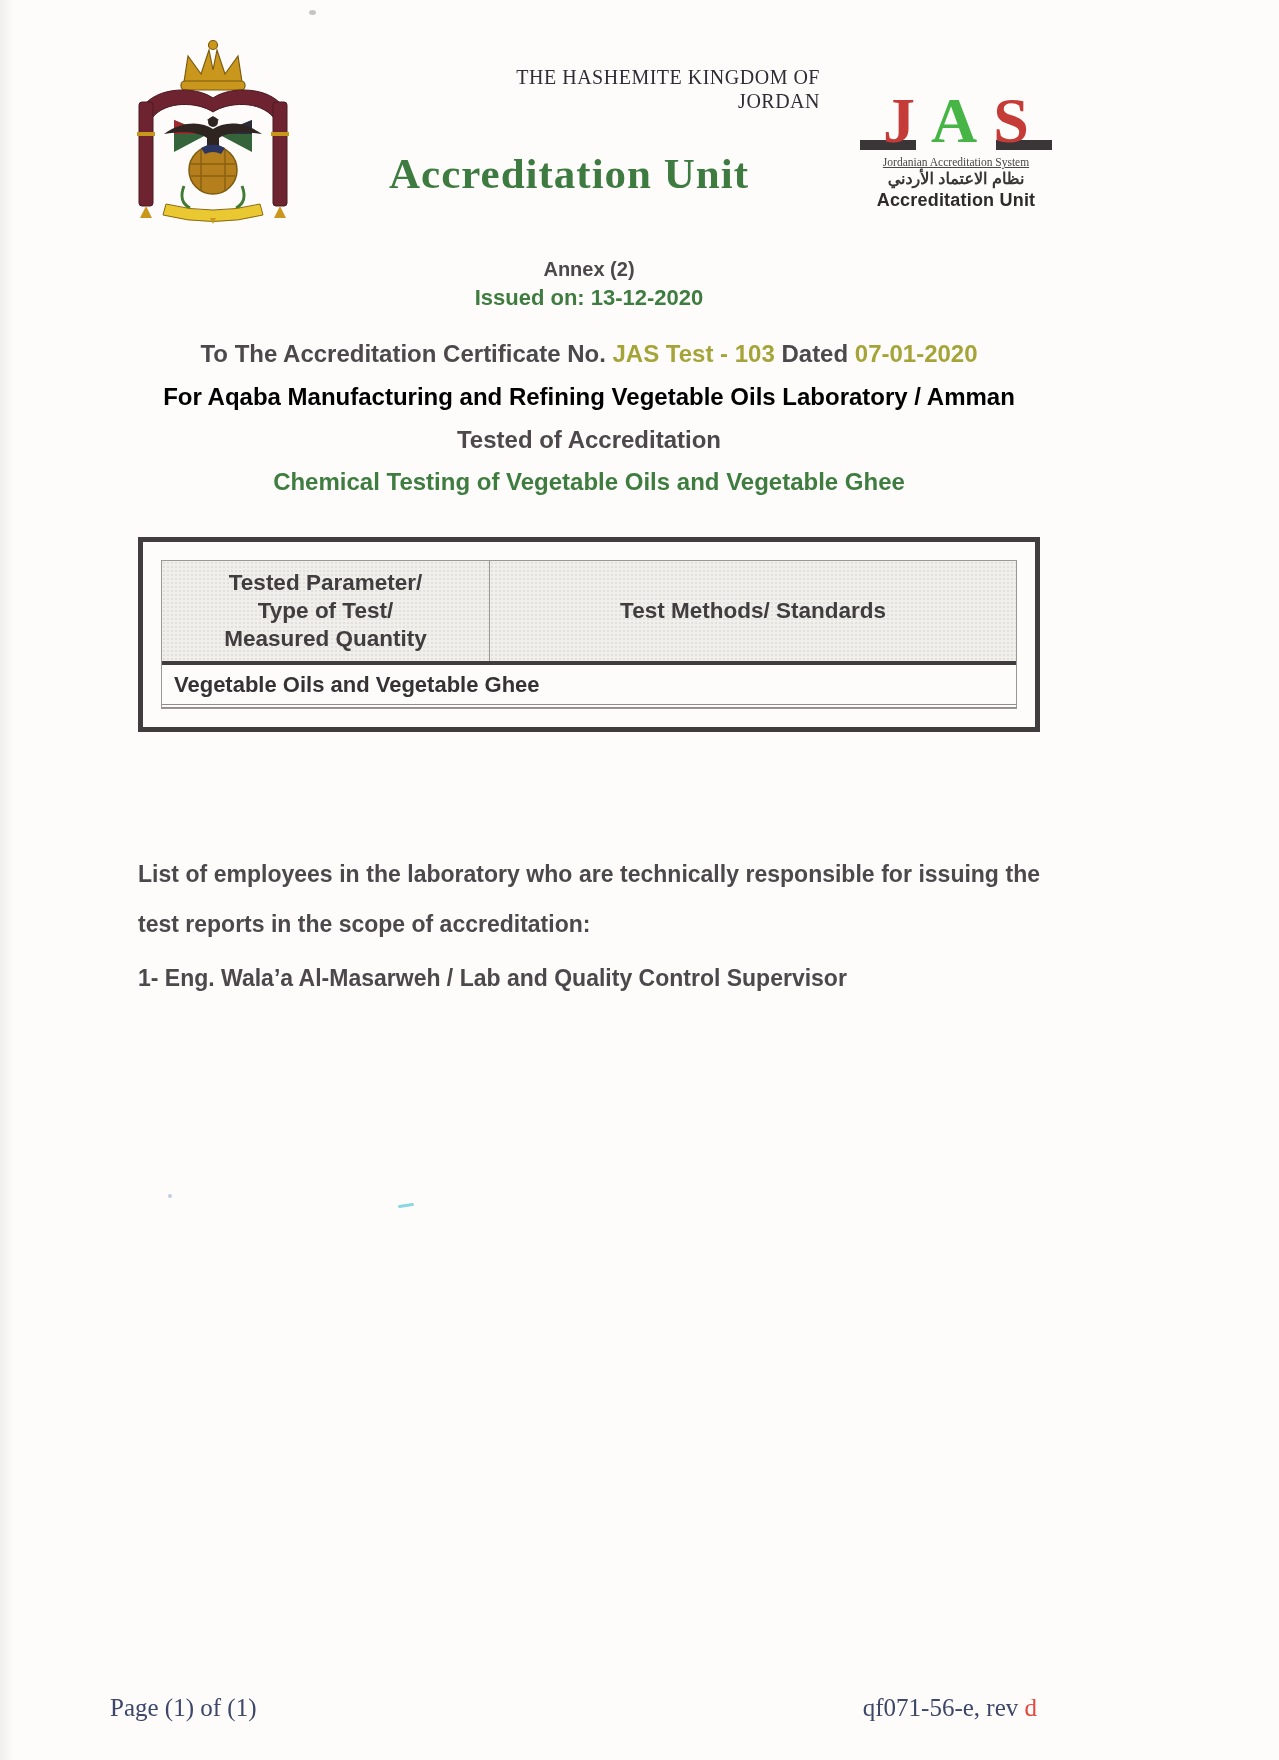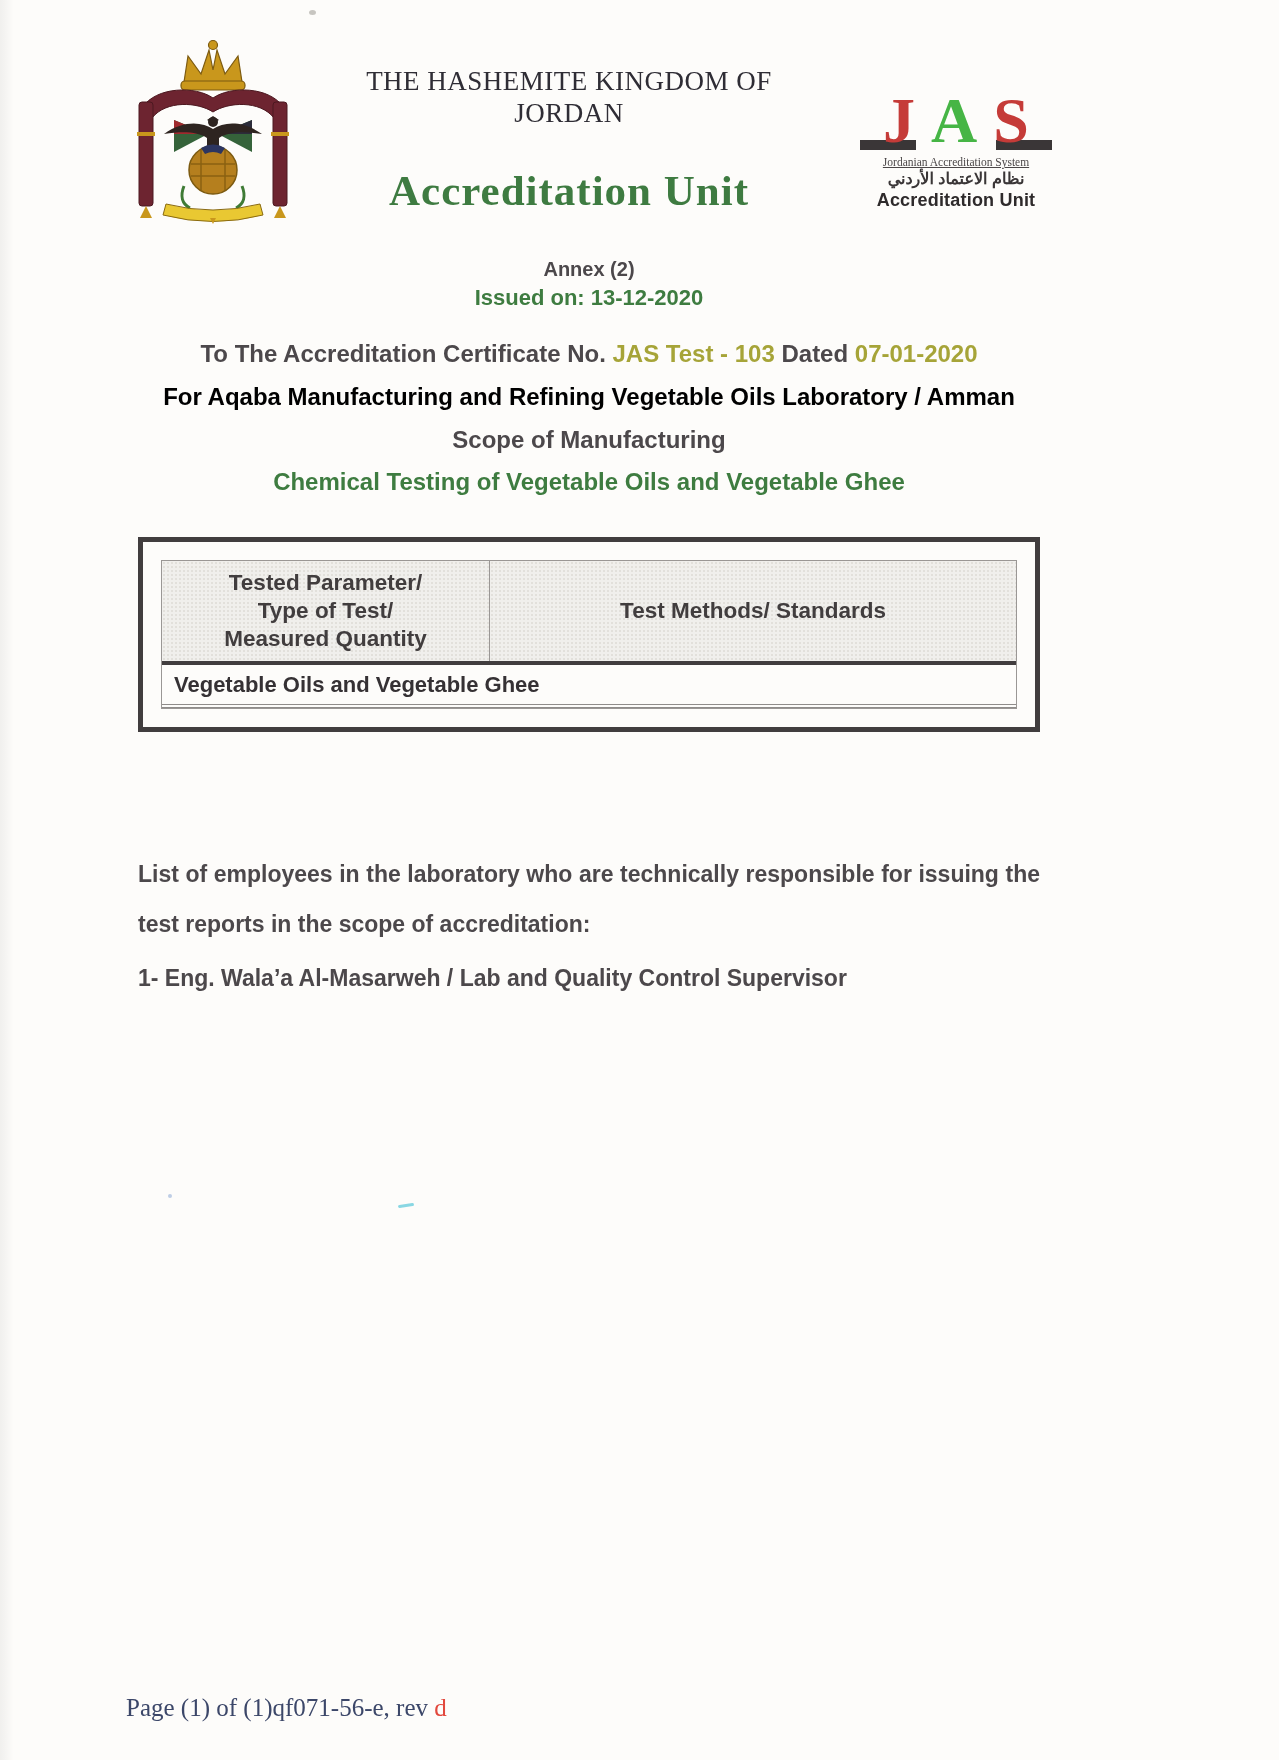--- a/index.html
+++ b/index.html
@@ -23,22 +23,22 @@
   
   .header { position: relative; height: 238px; }
 
   .coat { position: absolute; left: 122px; top: 36px; width: 182px; height: 192px; }
 
   .center-titles {
     position: absolute; left: 318px; top: 66px; width: 502px; text-align: center;
   }
   .kingdom {
     font-family: "Liberation Serif", serif;
-    font-size: 27px; letter-spacing: 0.5px;
-    color: #2f2d35; line-height: 1.18; font-weight: 500;
+    font-size: 20px; letter-spacing: 0.5px;
+    color: #2f2d35; line-height: 1.18; font-weight: 500; text-align: right;
   }
   .unit-title {
     margin-top: 36px;
     font-family: "Liberation Serif", serif;
     font-weight: bold; font-size: 43px;
     color: #3e7b41; letter-spacing: 1px;
   }
 
   .jas { position: absolute; left: 858px; top: 80px; width: 196px; text-align: center; }
   .jas-letters {
@@ -112,22 +112,22 @@
   
   .employees-intro {
     margin-top: 118px;
     font-size: 23px; font-weight: bold; color: #4c484b;
     text-align: justify; line-height: 2.15;
   }
   .employee-item { margin-top: 16px; font-size: 23px; font-weight: bold; color: #4c484b; }
 
   
   .footer {
-    position: absolute; left: 16px; right: 0; bottom: 38px;
-    display: flex; justify-content: flex-start;
+    position: absolute; left: 0; right: 0; bottom: 38px;
+    display: flex; justify-content: space-between;
     padding: 0 242px 0 110px;
     font-family: "Liberation Serif", serif;
     font-size: 25px; color: #3c4769;
   }
   .rev { color: #e2483d; }
 
   
   .speck { position: absolute; border-radius: 50%; }
   .speck.s1 { left: 398px; top: 1204px; width: 16px; height: 3px; background: #57c8d8; opacity: 0.7; border-radius: 2px; transform: rotate(-8deg); }
   .speck.s2 { left: 168px; top: 1194px; width: 4px; height: 4px; background: #7f9fd0; opacity: 0.5; }
@@ -203,21 +203,21 @@
   </div>
 
   <div class="content">
 
     <div class="annex-title centered">Annex (2)</div>
     <div class="issued centered">Issued on: 13-12-2020</div>
 
     <div class="cert-line centered"><span>To The Accreditation Certificate No. </span><span class="olive">JAS Test - 103</span><span> Dated </span><span class="olive">07-01-2020</span></div>
 
     <div class="for-line centered">For Aqaba Manufacturing and Refining Vegetable Oils Laboratory / Amman</div>
-    <div class="scope-title centered">Scope of Manufacturing</div>
+    <div class="scope-title centered">Tested of Accreditation</div>
     <div class="scope-subtitle centered">Chemical Testing of Vegetable Oils and Vegetable Ghee</div>
 
     <div class="table-frame">
       <div class="table-inner">
 
         <div class="thead">
           <div class="th">
             <span>Tested Parameter/</span>
             <span>Type of Test/</span>
             <span>Measured Quantity</span>

